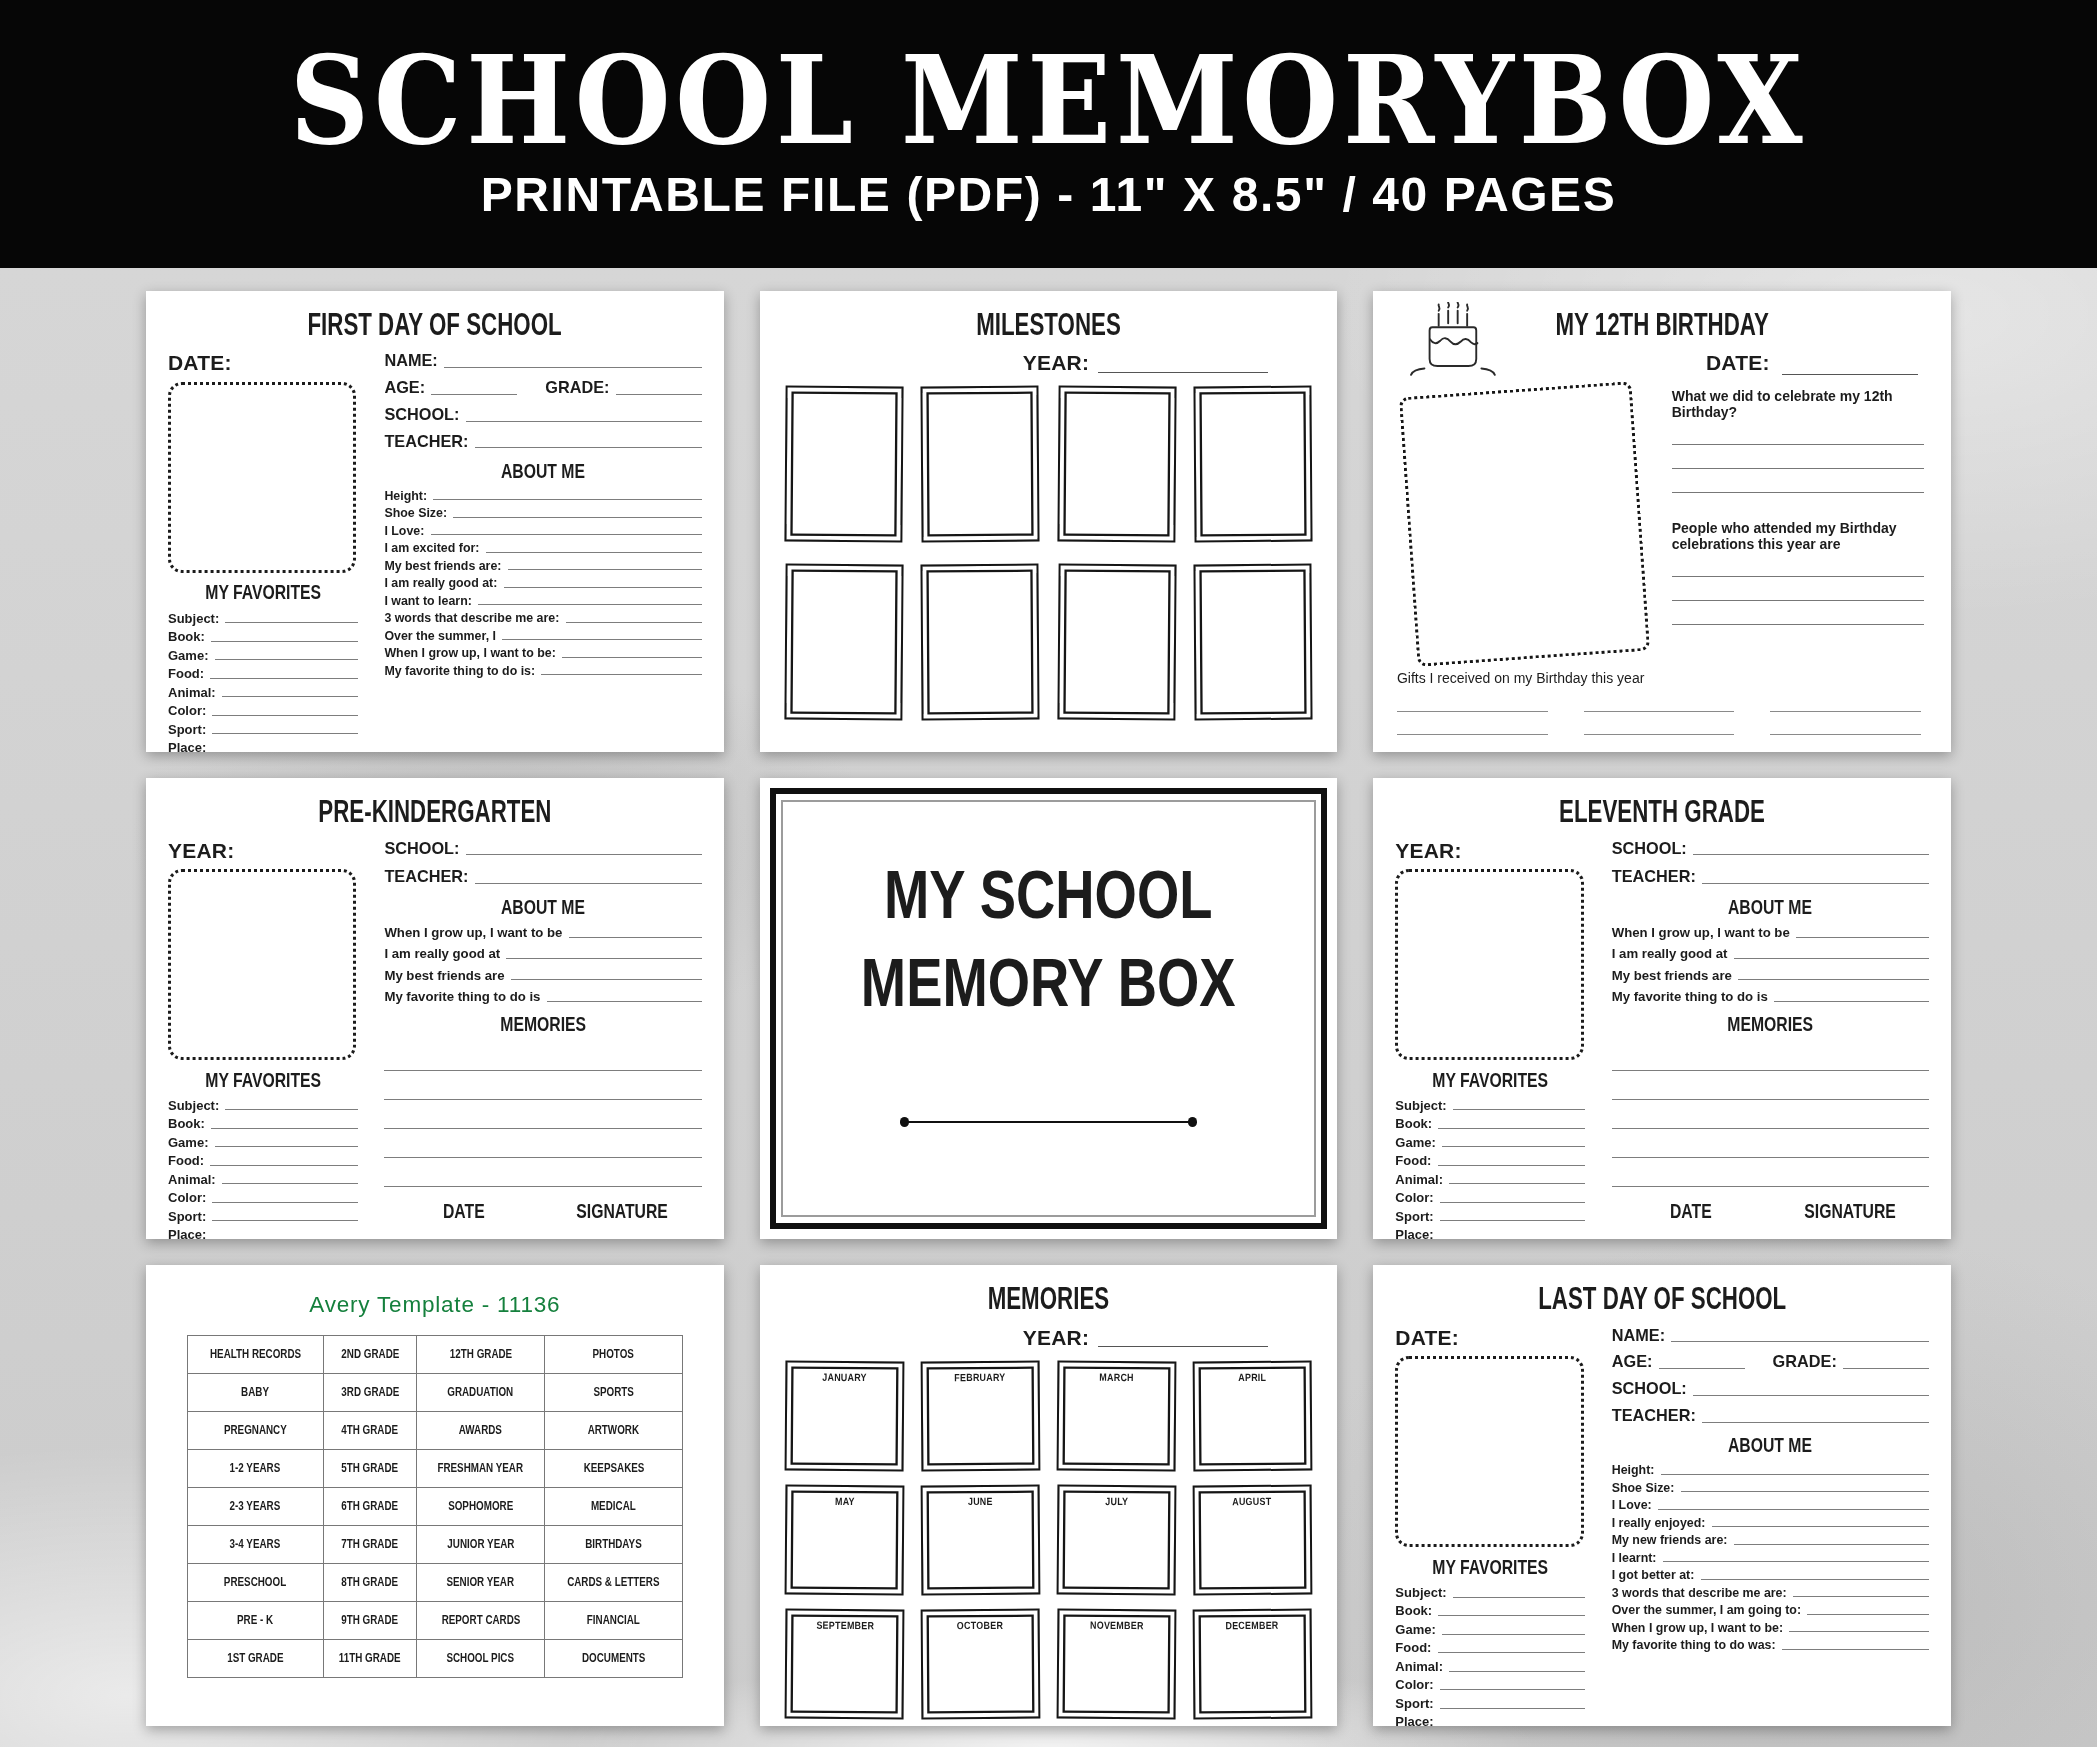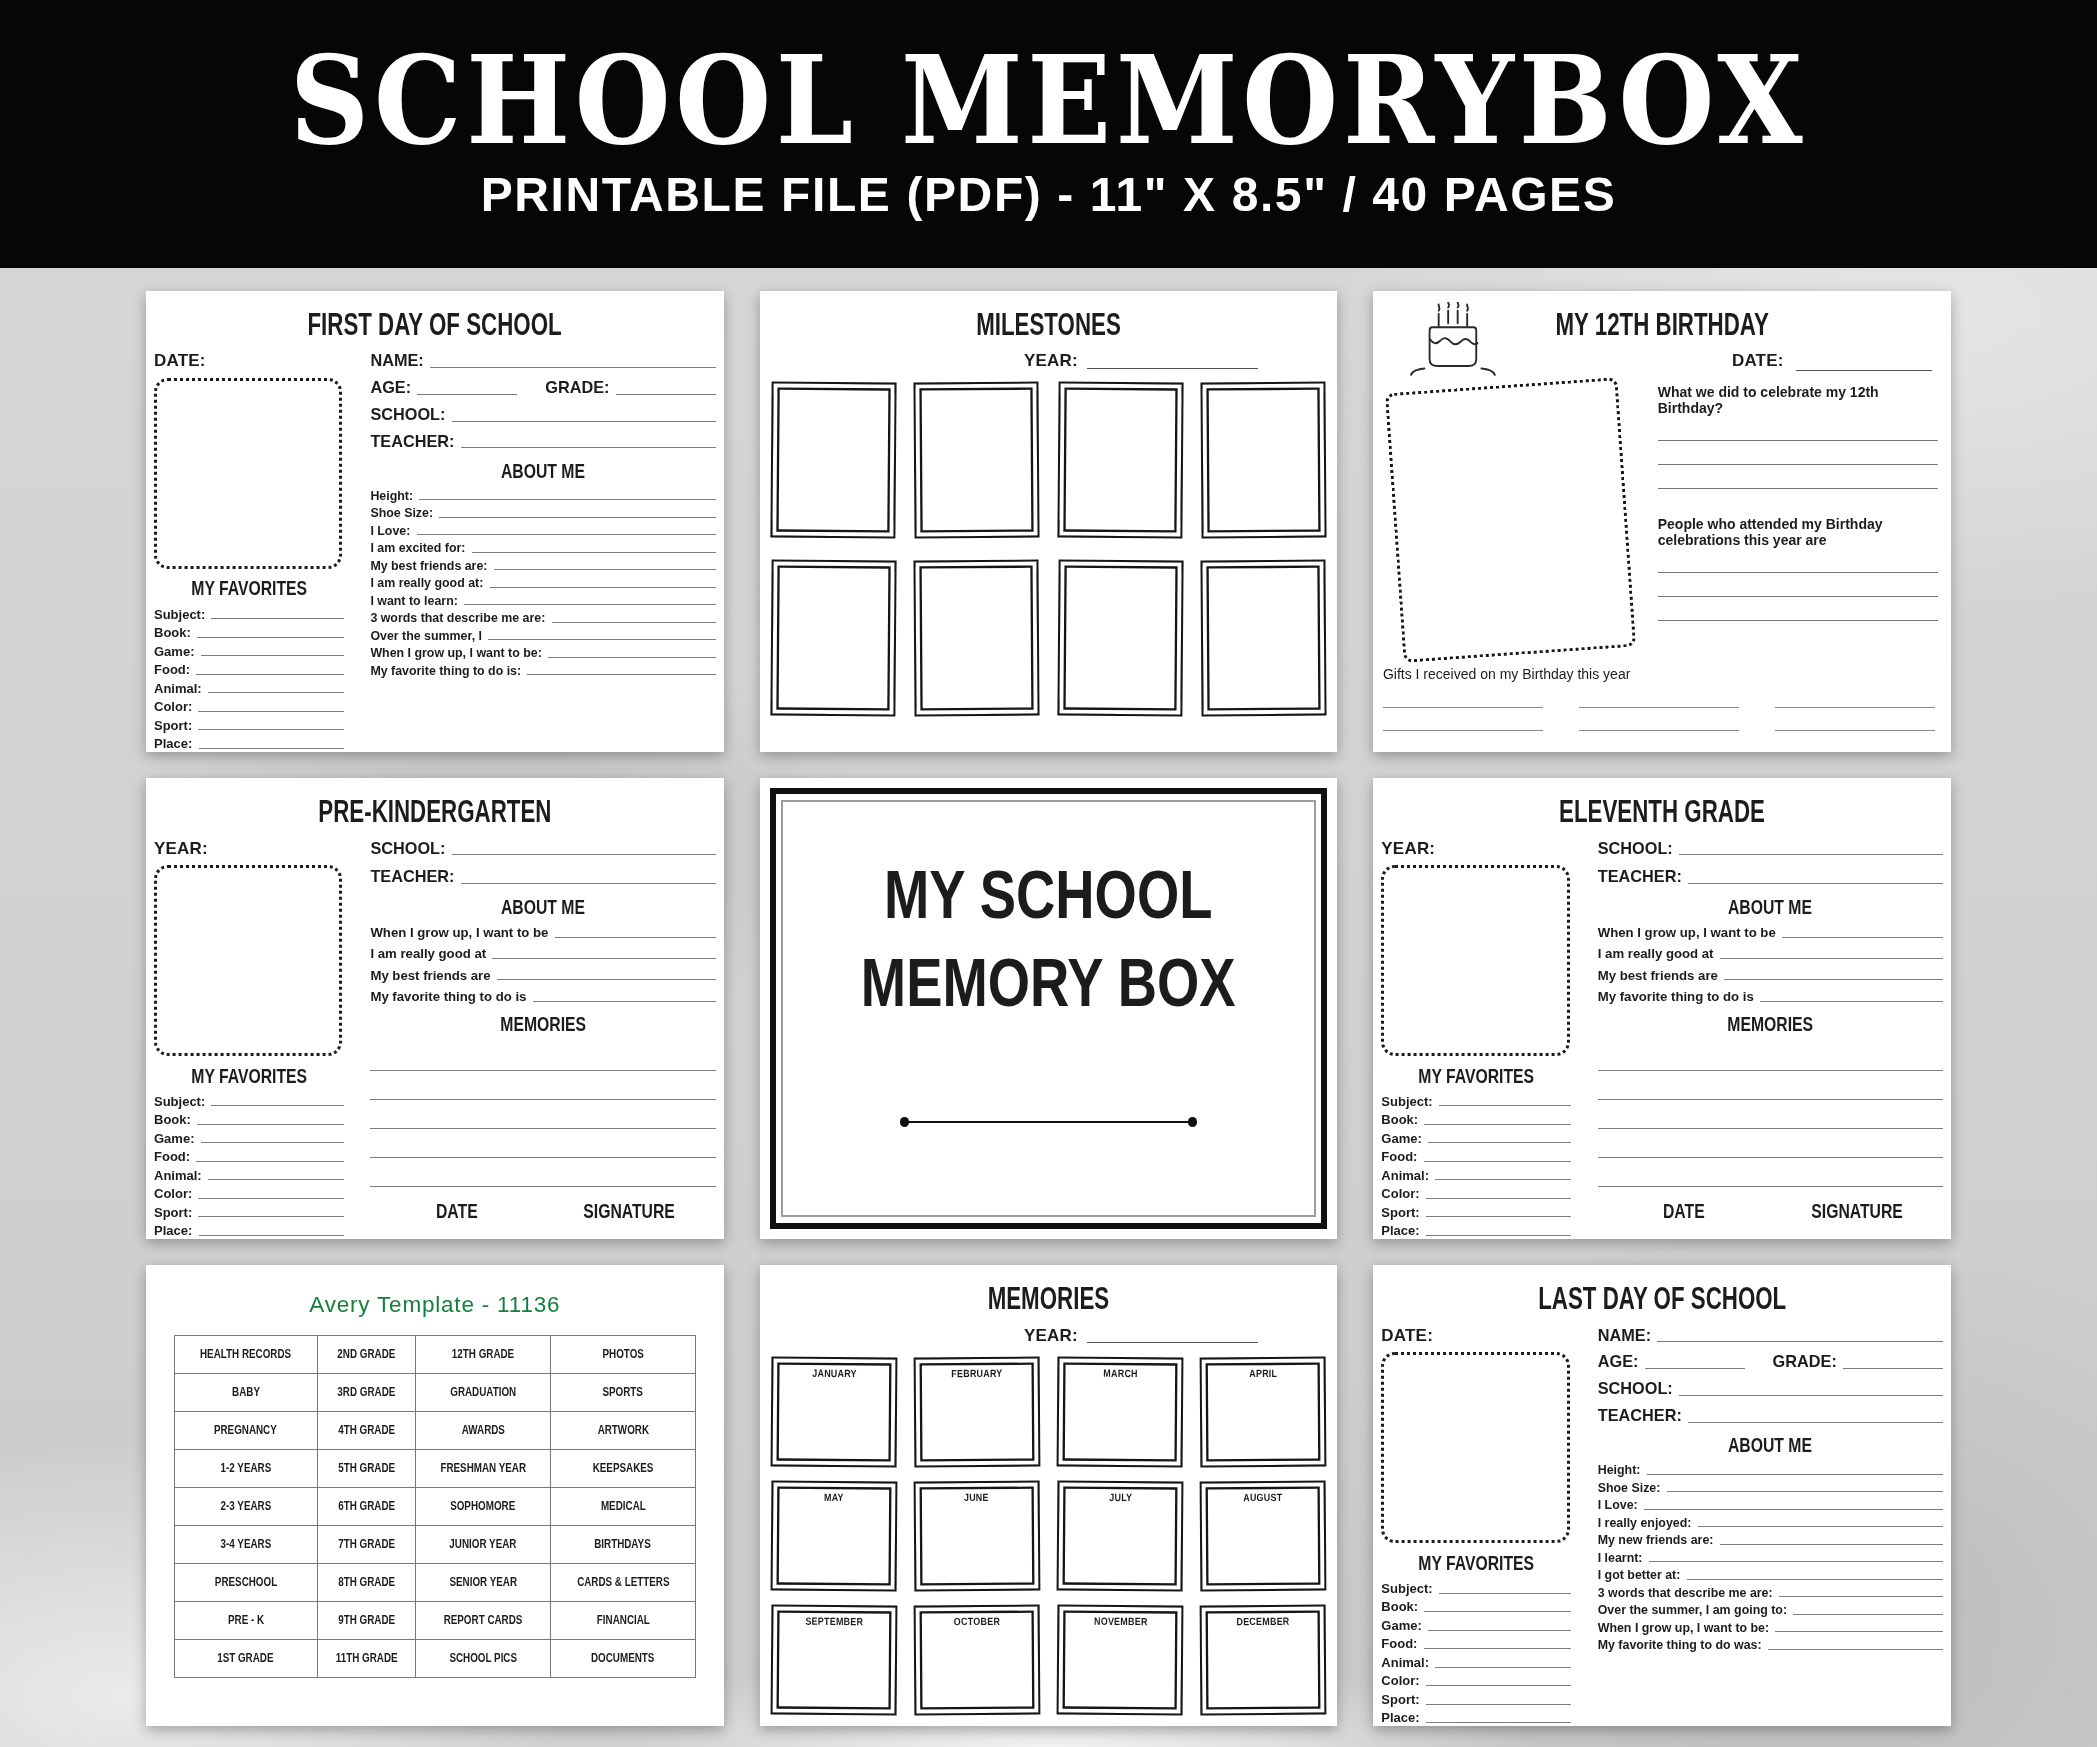--- a/index.html
+++ b/index.html
@@ -16,25 +16,25 @@
   .banner{position:absolute;top:0;left:0;right:0;height:268px;background:#060606;
     display:flex;flex-direction:column;align-items:center;justify-content:center;gap:11px;}
   .banner-title{font-family:"DejaVu Serif",serif;font-weight:700;font-size:110px;line-height:1;
     color:#fff;letter-spacing:4.7px;transform:scaleY(1.1);white-space:nowrap;}
   .banner-sub{font-weight:700;font-size:48px;color:#fff;letter-spacing:1.6px;white-space:nowrap;}
   
   .board{position:absolute;top:268px;left:0;right:0;bottom:0;box-sizing:border-box;
     padding:23px 146px 22px;display:grid;grid-template-columns:repeat(3,1fr);
     grid-template-rows:repeat(3,1fr);gap:26.4px 36px;}
   .card{background:#fff;box-shadow:0 3.9px 12.4px rgba(0,0,0,.30);box-sizing:border-box;
-    padding:14px 8px;position:relative;overflow:hidden;}
+    padding:14px 22px;position:relative;overflow:hidden;}
   .title-wrap{text-align:center;margin:1.6px 0 7.8px;height:37px;}
   .card-title{display:inline-block;font-weight:700;font-size:31px;white-space:nowrap;
     transform:scaleX(.72);transform-origin:center;}
-  .big-label{font-weight:700;font-size:17px;letter-spacing:0.2px;white-space:nowrap;}
+  .big-label{font-weight:700;font-size:21px;letter-spacing:0.2px;white-space:nowrap;}
   .sec-head-wrap{text-align:center;margin:7.8px 0 6.2px;}
   .sec-head{display:inline-block;font-weight:700;font-size:21px;white-space:nowrap;transform:scaleX(.75);}
   .lrow{display:flex;align-items:flex-end;margin-bottom:3.9px;font-weight:700;font-size:12.4px;}
   .lrow .lbl{white-space:nowrap;}
   .lrow .ln{flex:1;border-bottom:1.6px solid #7d7d7d;margin:0 0 2.3px 6.2px;height:0.8px;}
   
   .day-body{display:flex;gap:26.4px;}
   .day-left{width:190px;flex-shrink:0;}
   .day-right{flex:1;min-width:0;}
   .photo-box{border:3.1px dotted #1b1b1b;border-radius:14px;height:185px;margin:6.2px 1.6px 1.6px 0;background:#fff;}

